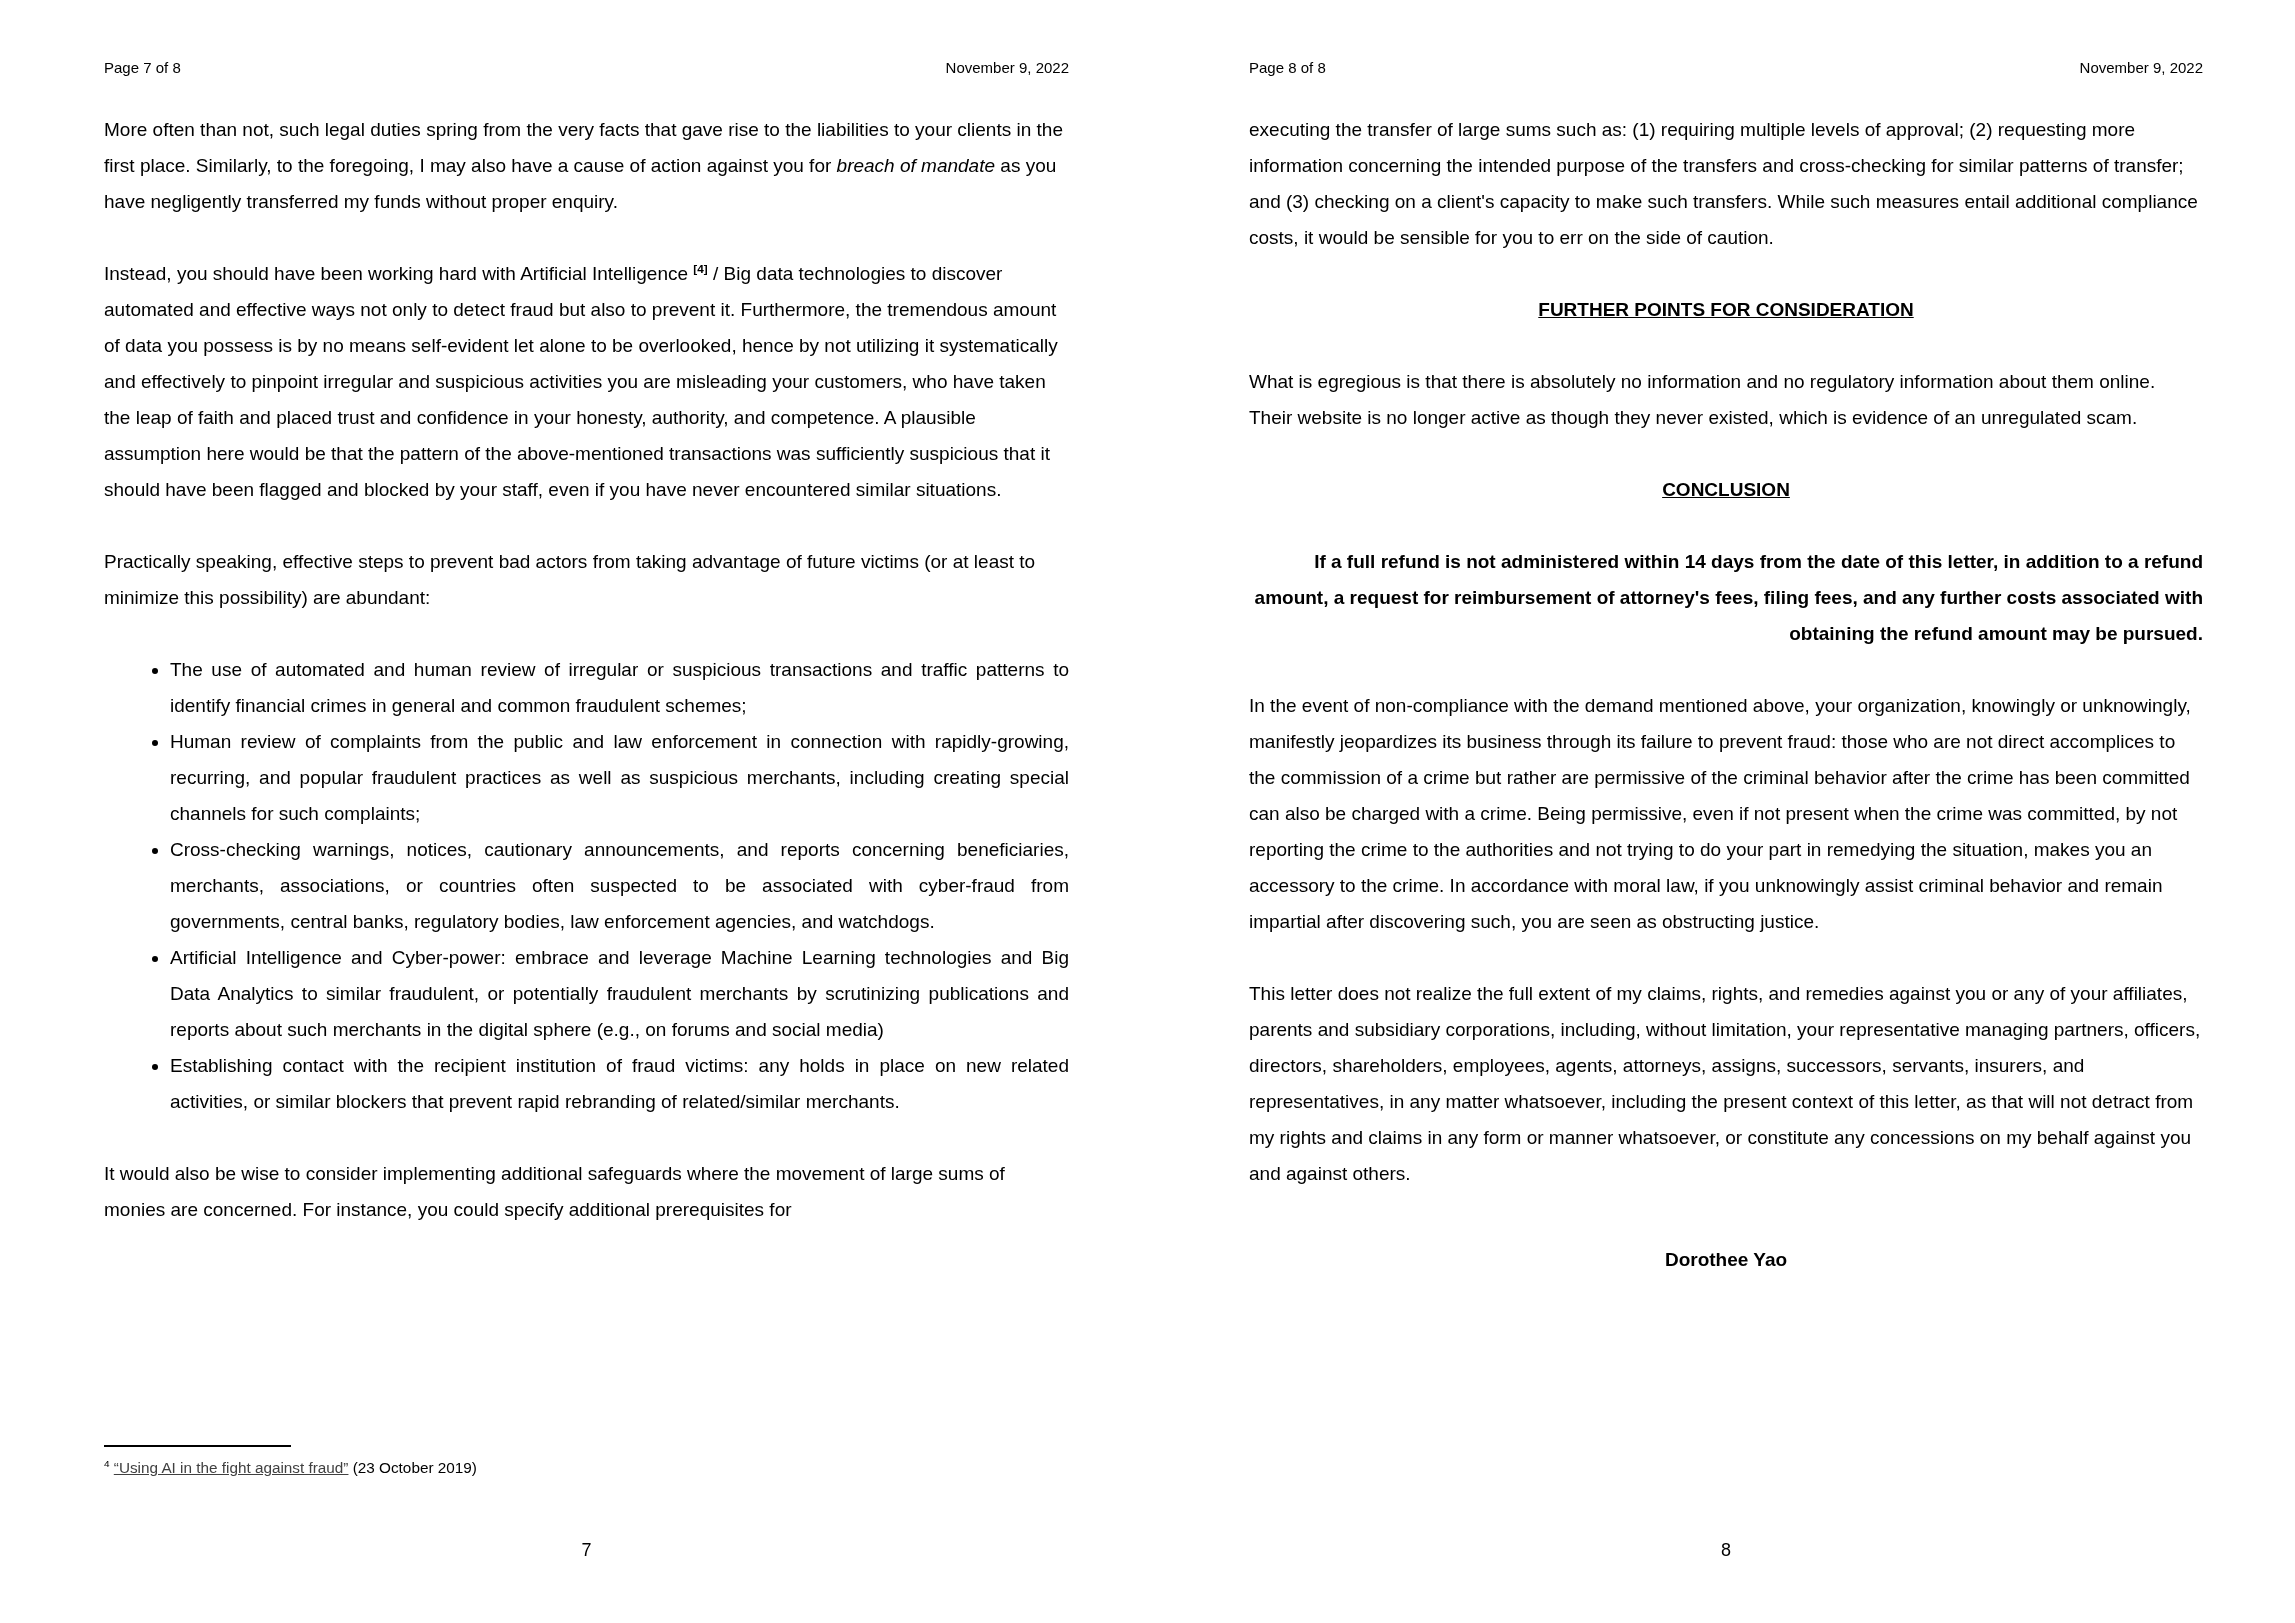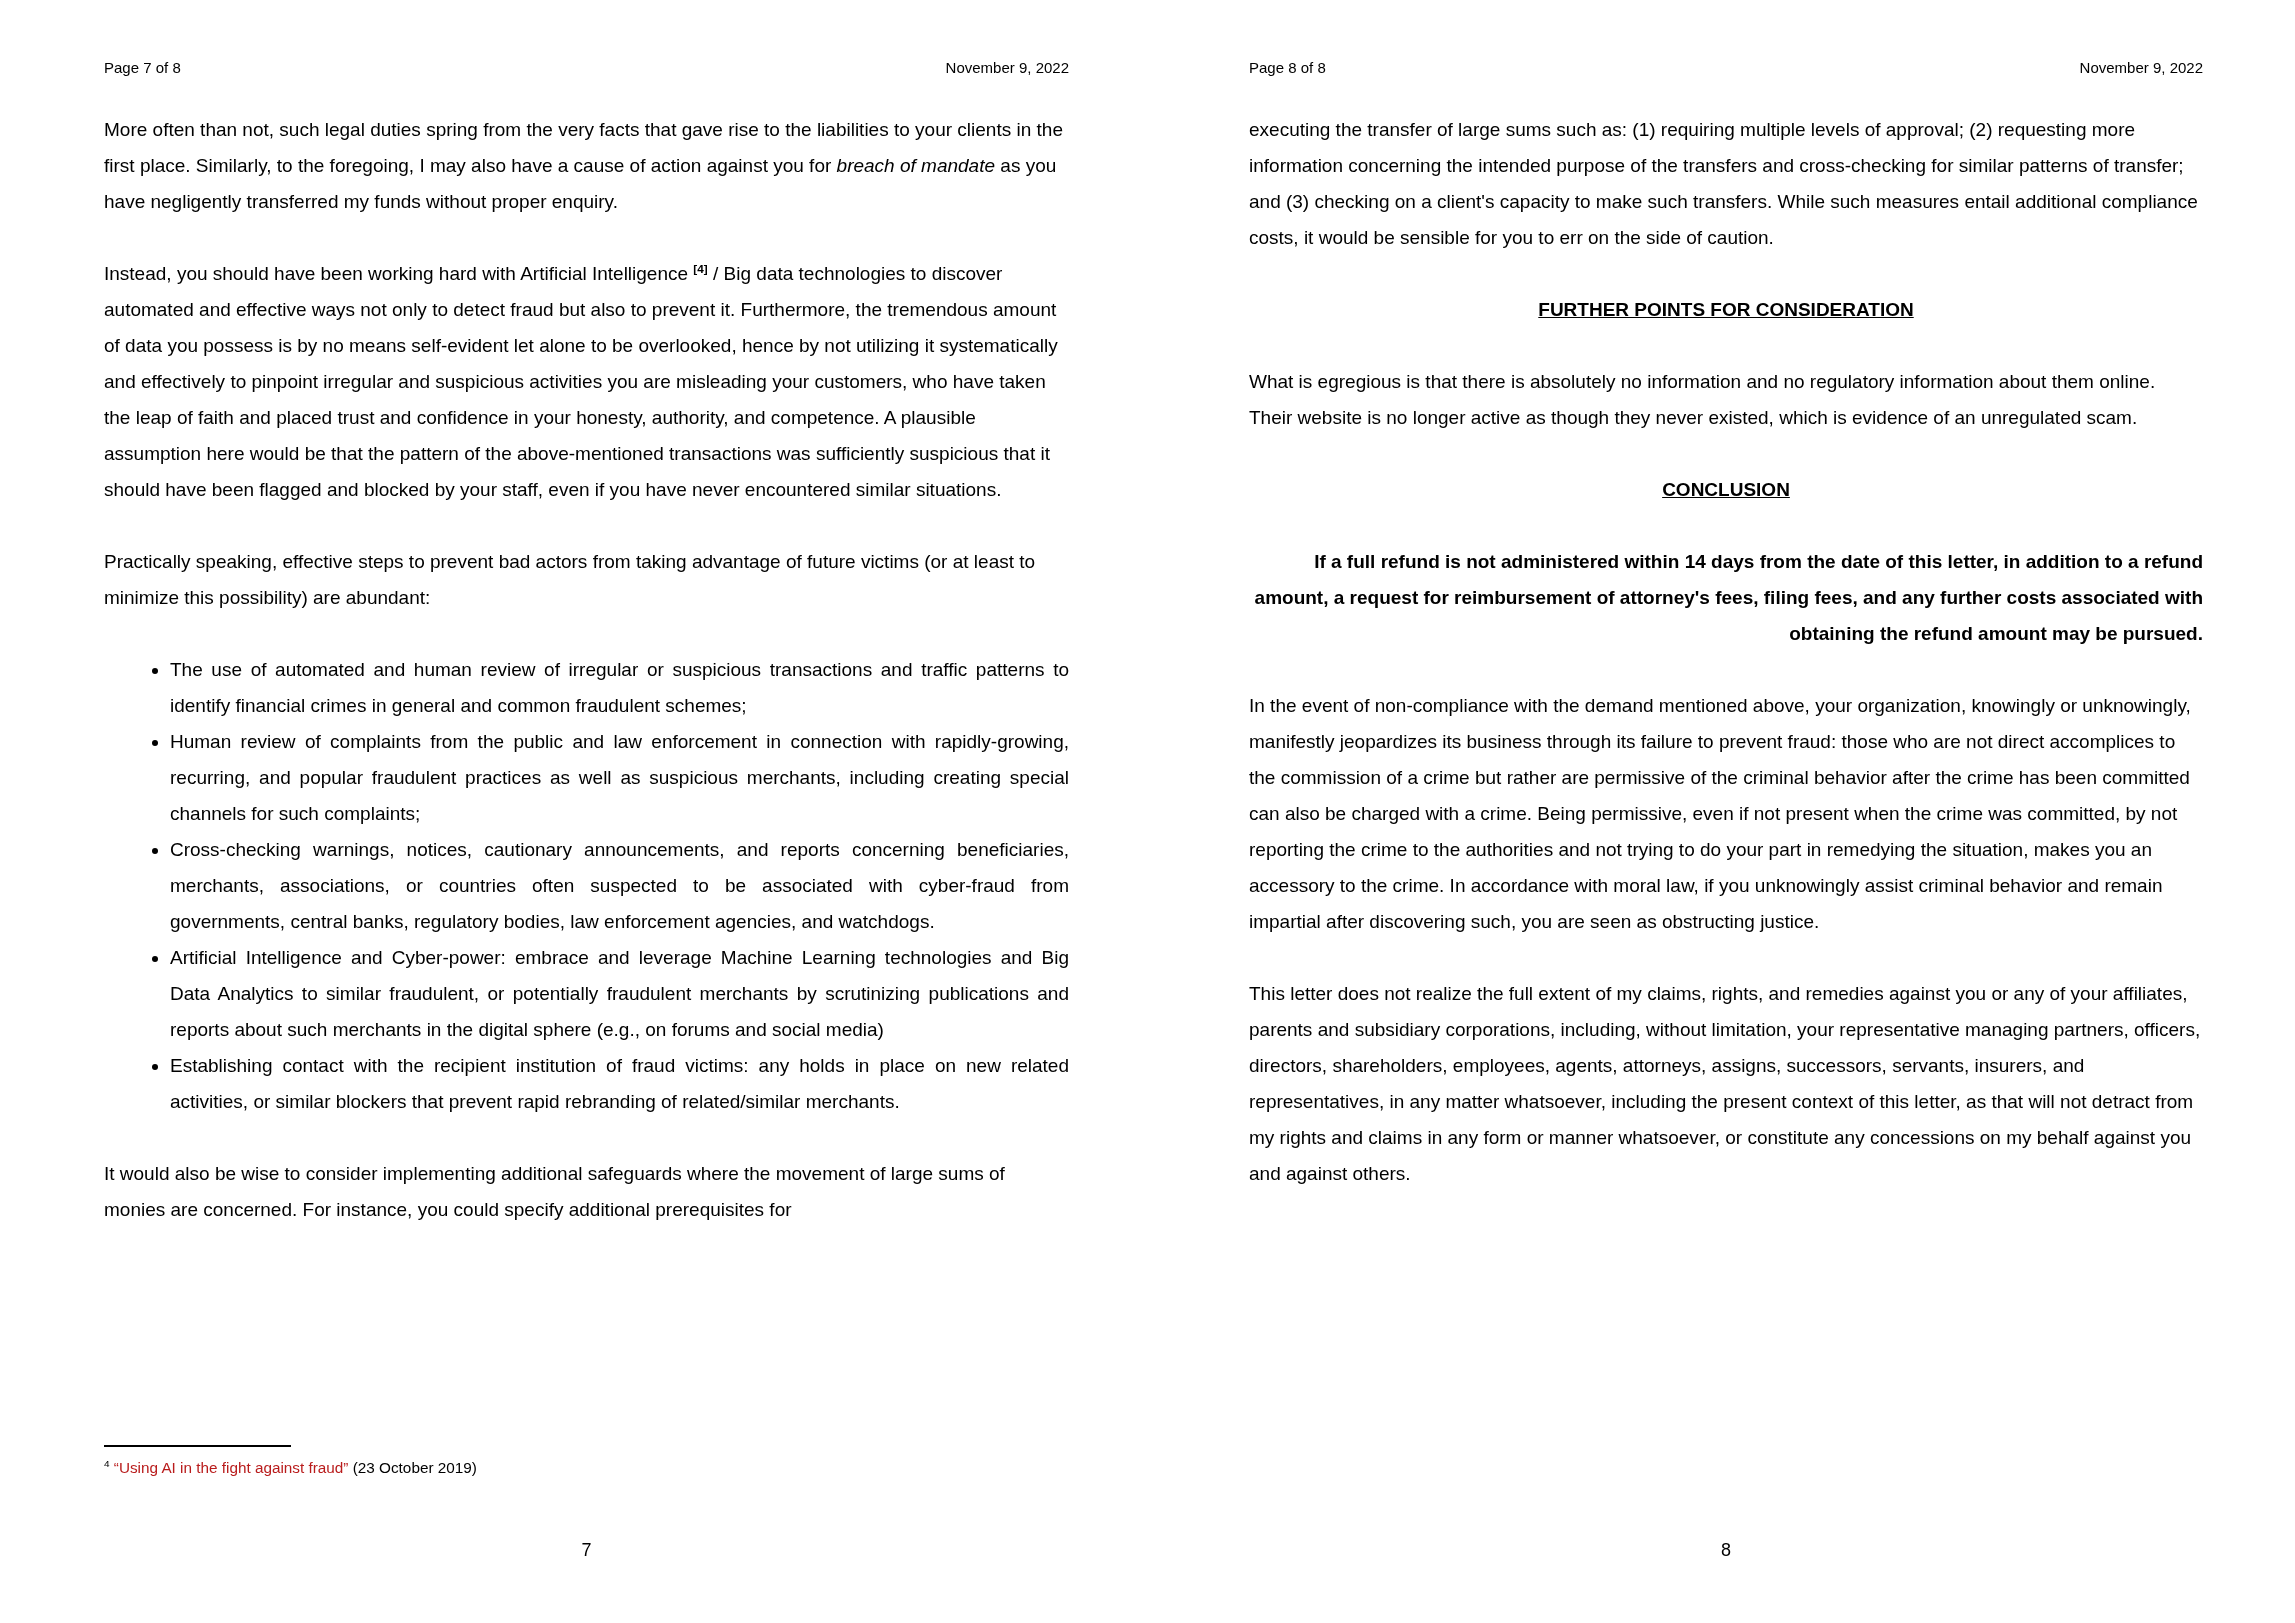--- a/index.html
+++ b/index.html
@@ -89,21 +89,22 @@
     margin-top: 9.7px;
     font-size: 15.3px;
     line-height: 21px;
   }
   .footnote-sup {
     vertical-align: super;
     font-size: 0.65em;
     line-height: 0;
   }
   .footnote-link {
-    color: #b91c1c;
+    color: #404040;
+    text-decoration: underline;
   }
 
   .page-number {
     position: absolute;
     left: 0;
     top: 1539px;
     width: 100%;
     text-align: center;
     font-size: 18px;
     line-height: 22px;
@@ -158,17 +159,18 @@
     <p>What is egregious is that there is absolutely no information and no regulatory information about them online.  Their website is no longer active as though they never existed, which is evidence of an unregulated scam.</p>
 
     <p class="heading">CONCLUSION</p>
 
     <p class="bold-center">If a full refund is not administered within 14 days from the date of this letter, in addition to a refund amount, a request for reimbursement of attorney's fees, filing fees, and any further costs associated with obtaining the refund amount may be pursued.</p>
 
     <p>In the event of non-compliance with the demand mentioned above, your organization, knowingly or unknowingly, manifestly jeopardizes its business through its failure to prevent fraud: those who are not direct accomplices to the commission of a crime but rather are permissive of the criminal behavior after the crime has been committed can also be charged with a crime. Being permissive, even if not present when the crime was committed, by not reporting the crime to the authorities and not trying to do your part in remedying the situation, makes you an accessory to the crime. In accordance with moral law, if you unknowingly assist criminal behavior and remain impartial after discovering such, you are seen as obstructing justice.</p>
 
     <p>This letter does not realize the full extent of my claims, rights, and remedies against you or any of your affiliates, parents and subsidiary corporations, including, without limitation, your representative managing partners, officers, directors, shareholders, employees, agents, attorneys, assigns, successors, servants, insurers, and representatives, in any matter whatsoever, including the present context of this letter, as that will not detract from my rights and claims in any form or manner whatsoever, or constitute any concessions on my behalf against you and against others.</p>
 
+    <div class="signature">Dorothee Yao</div>
   </div>
 
   <div class="page-number">8</div>
 </div>
 
 
 </body></html>

